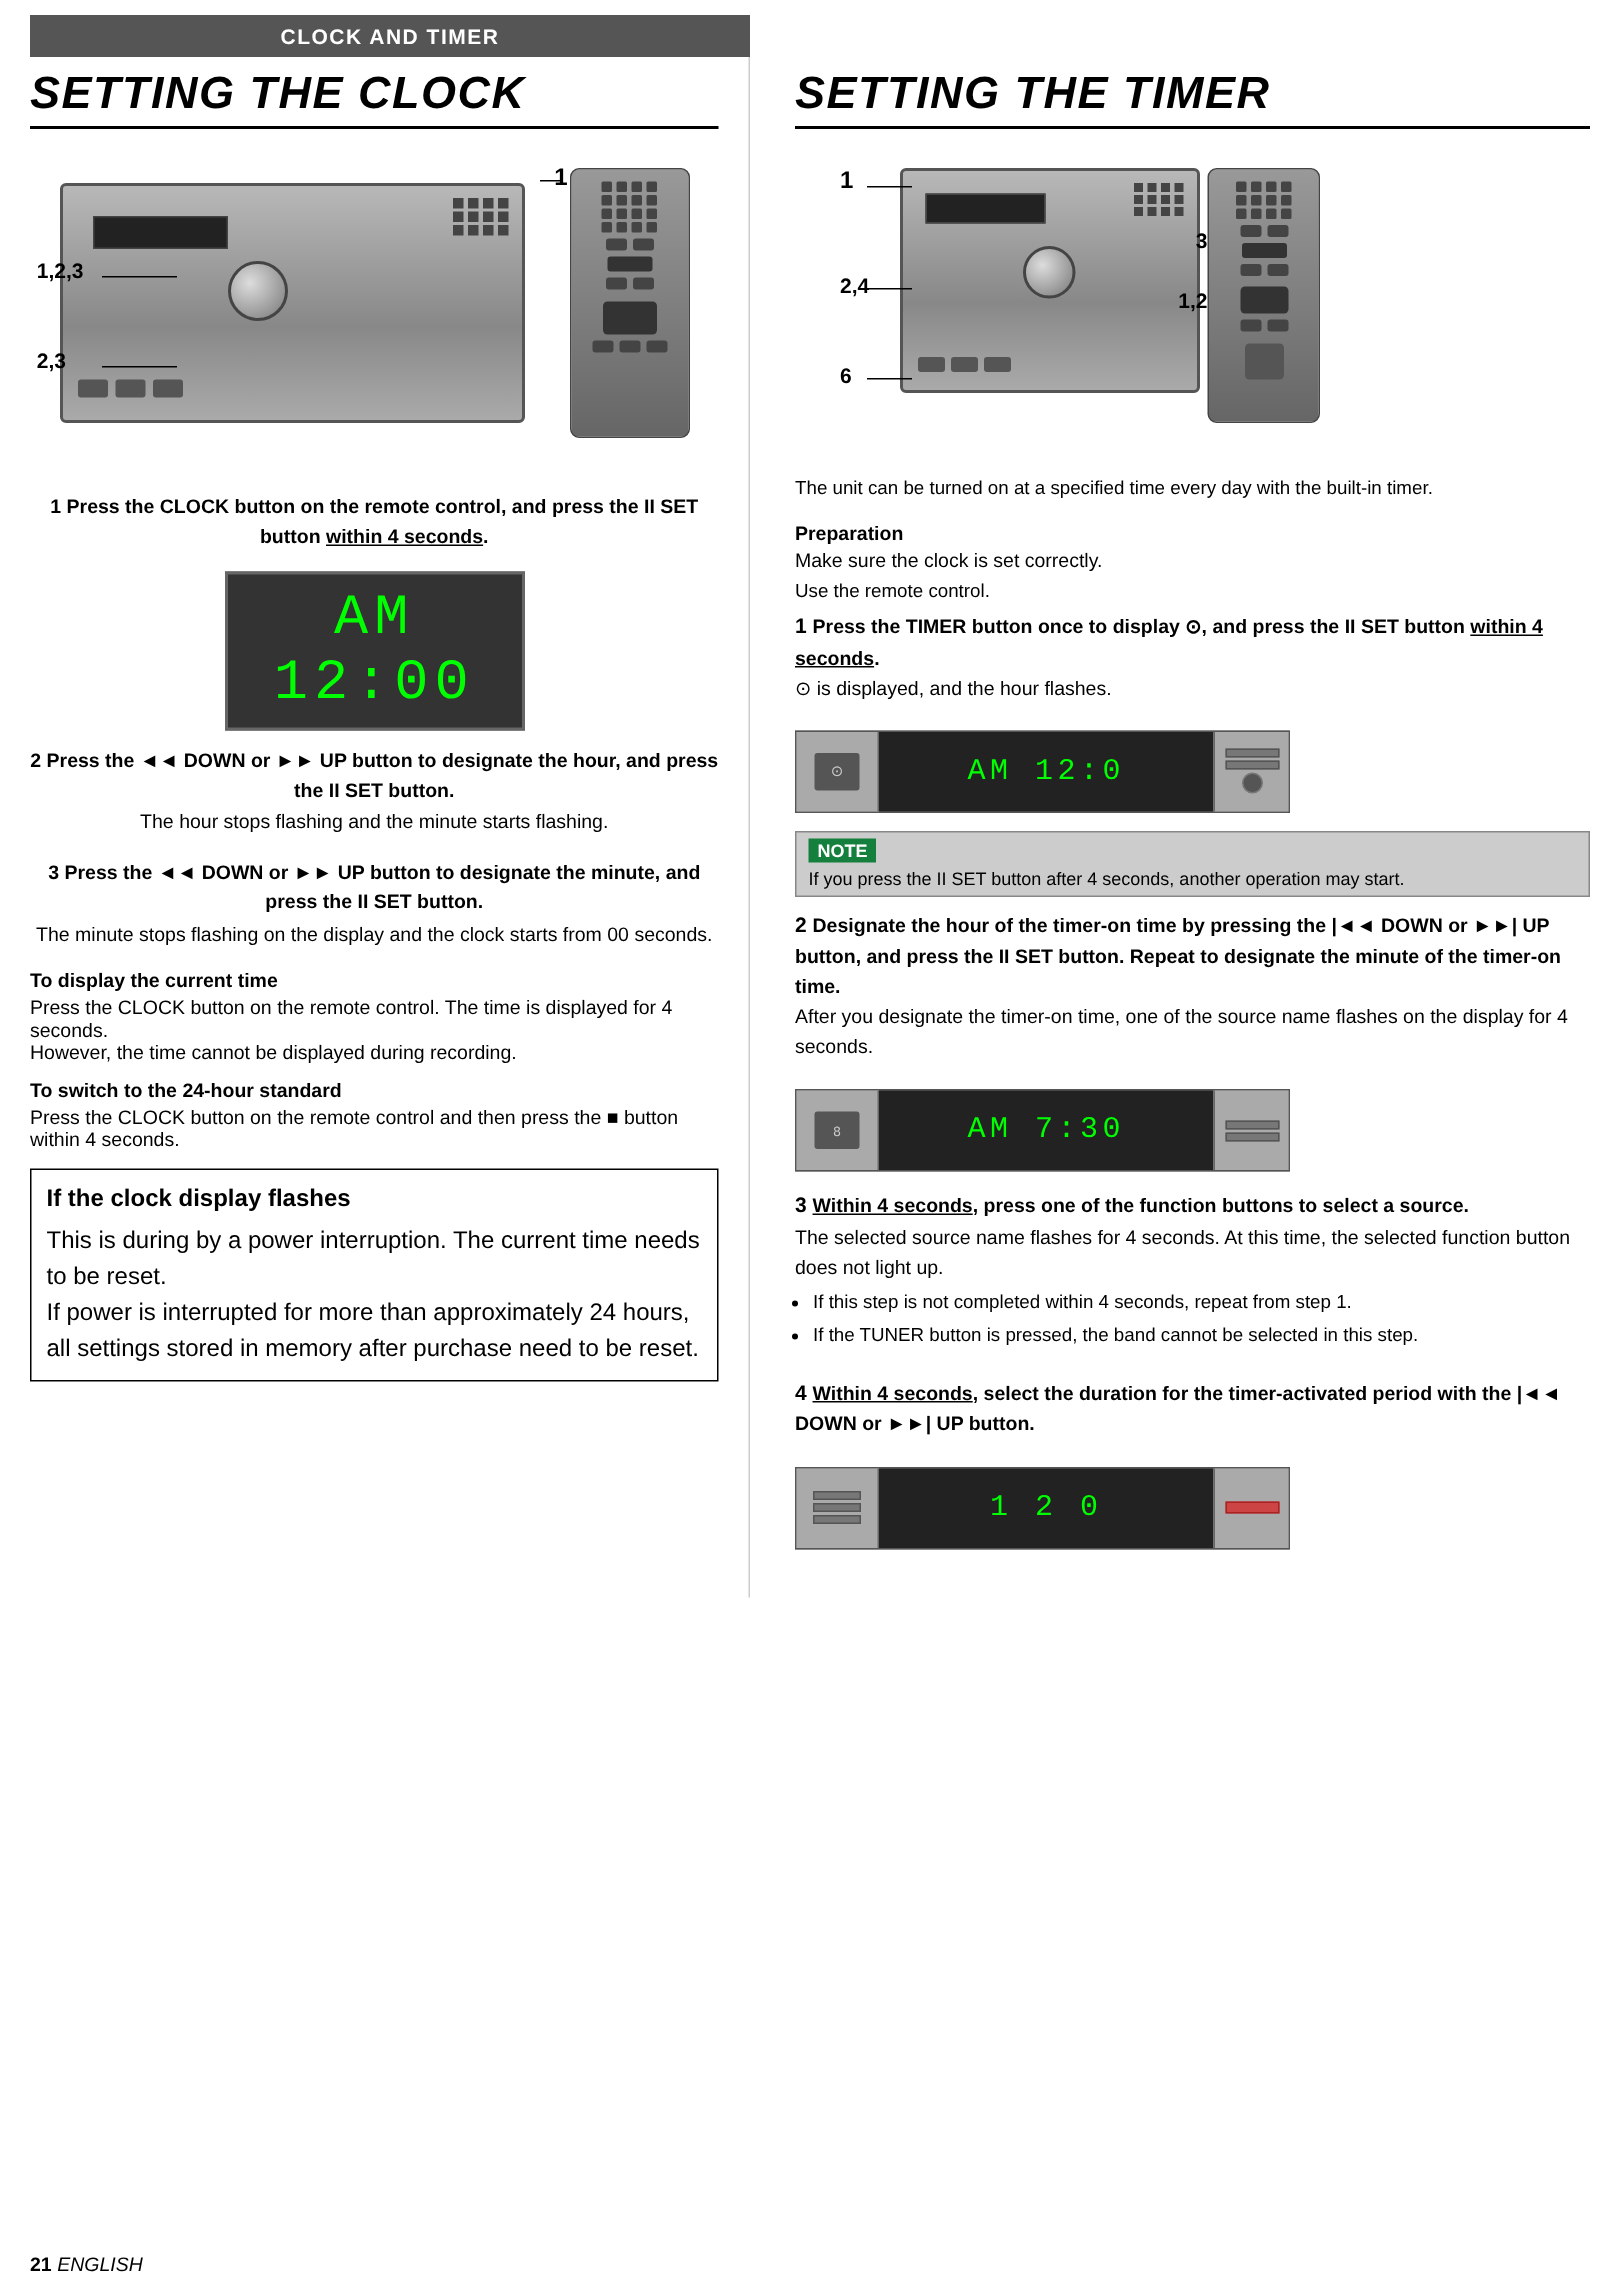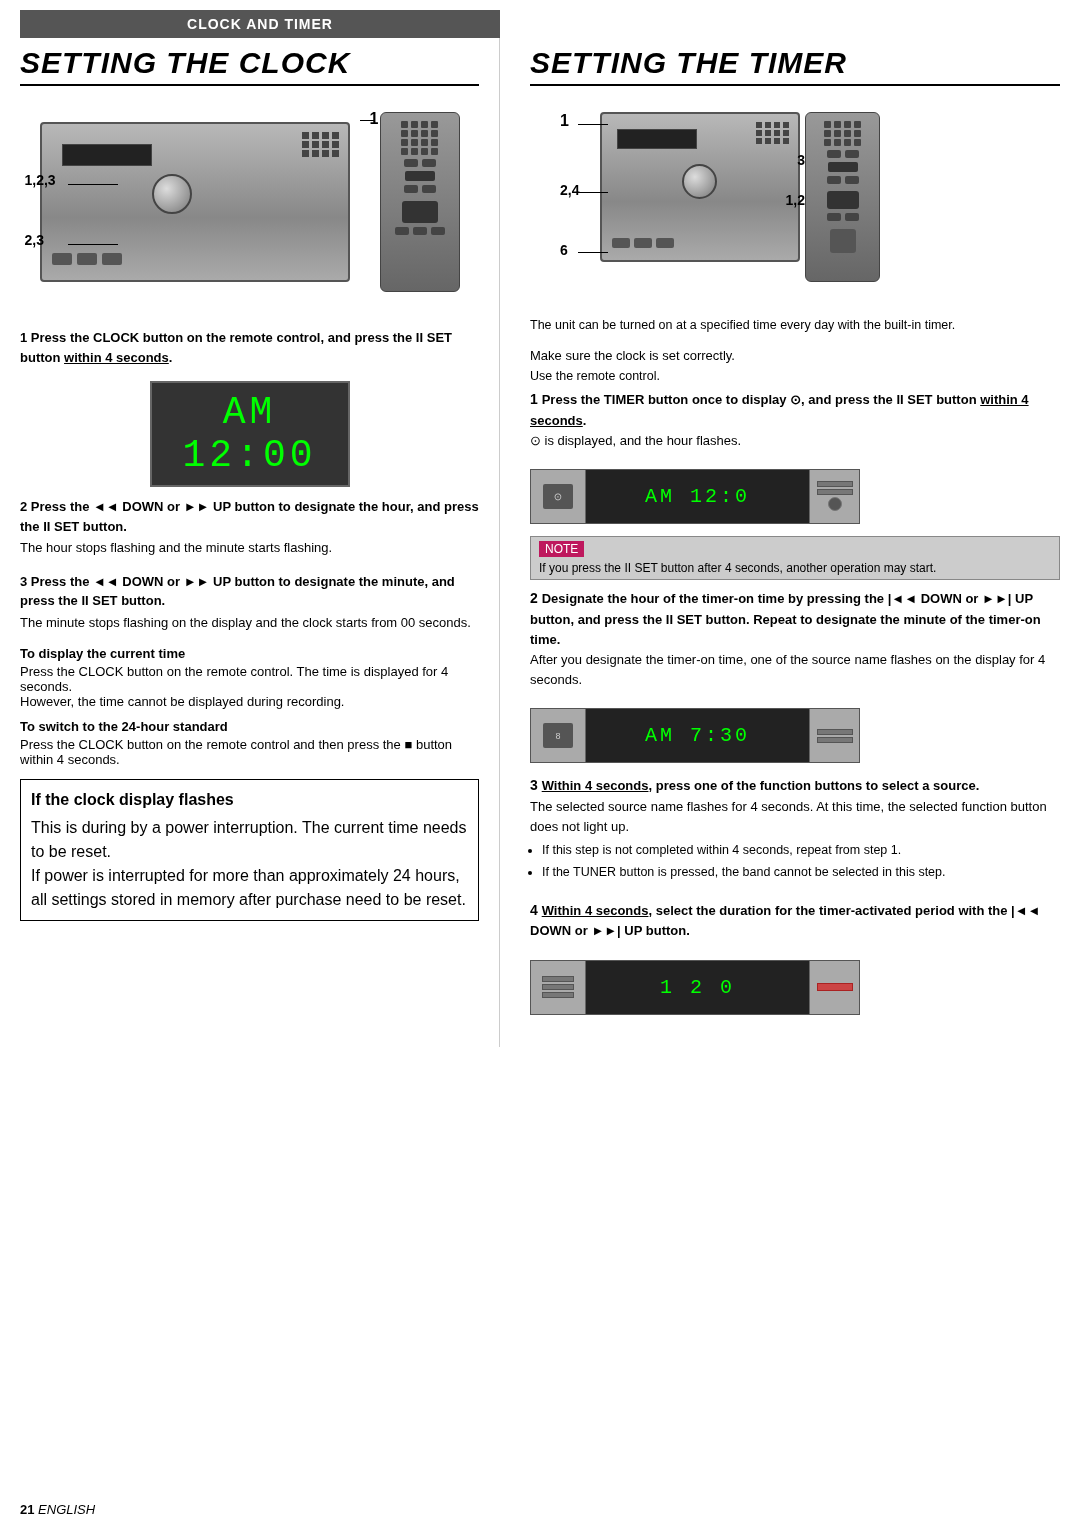--- a/index.html
+++ b/index.html
@@ -71,20 +71,21 @@
       text-align: center;
       width: 200px;
       margin: 10px auto;
       border: 2px solid #666;
       letter-spacing: 4px;
     }
 
     
     .step {
       margin-bottom: 14px;
+      text-align: center;
     }
 
     .step-number {
       font-weight: bold;
       font-size: 13px;
     }
 
     .step p {
       margin: 2px 0;
       line-height: 1.5;
@@ -124,23 +125,23 @@
     
     .note-box {
       background: #ccc;
       border: 1px solid #888;
       padding: 4px 8px;
       margin: 8px 0;
       font-size: 12px;
     }
 
     .note-box-title {
-      font-weight: normal;
+      font-weight: bold;
       font-size: 12px;
-      background: #be185d;
+      background: #15803d;
       color: #fff;
       padding: 1px 6px;
       display: inline-block;
       margin-bottom: 4px;
     }
 
     
     .page-footer {
       position: absolute;
       bottom: 10px;
@@ -555,20 +556,21 @@
         <div class="label-callout" style="left:0px;top:140px;font-size:14px;">6</div>
 
         <div style="position:absolute;left:18px;top:22px;width:30px;height:1px;background:#000;"></div>
         <div style="position:absolute;left:18px;top:90px;width:30px;height:1px;background:#000;"></div>
         <div style="position:absolute;left:18px;top:150px;width:30px;height:1px;background:#000;"></div>
       </div>
 
       <p style="margin-bottom:16px;font-size:12.5px;">The unit can be turned on at a specified time every day with the built-in timer.</p>
 
       <div class="sub-section">
+        <div class="sub-section-title">Preparation</div>
         <p>Make sure the clock is set correctly.</p>
       </div>
 
       <p style="margin:6px 0;font-size:12.5px;">Use the remote control.</p>
 
       <div class="step-timer">
         <p>
           <span class="num">1 </span>
           <strong>Press the TIMER button once to display ⊙, and press the <b>II</b> SET button <u>within 4 seconds</u>.</strong>
         </p>

